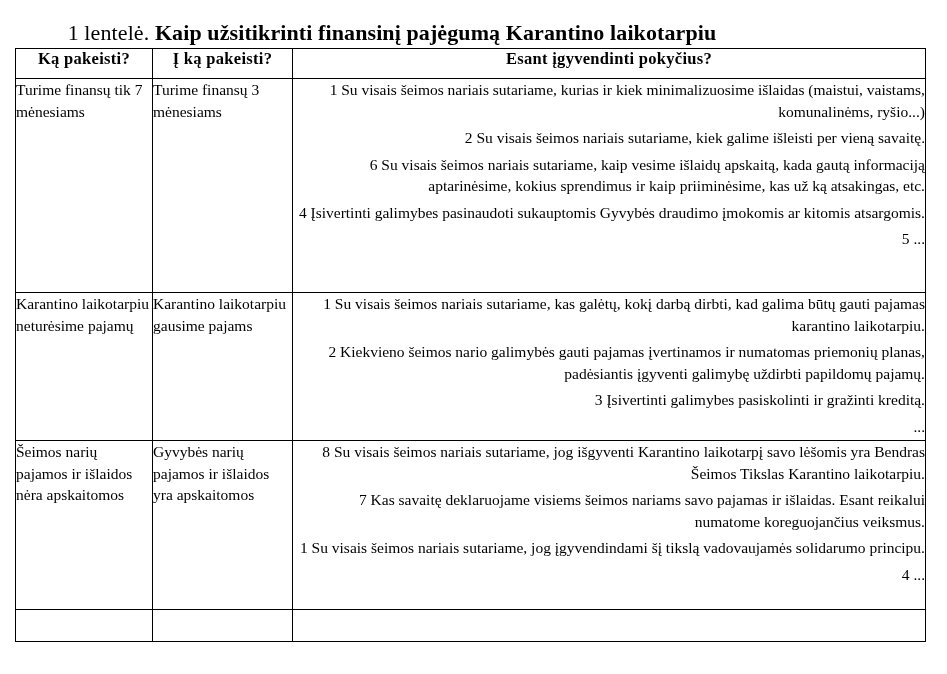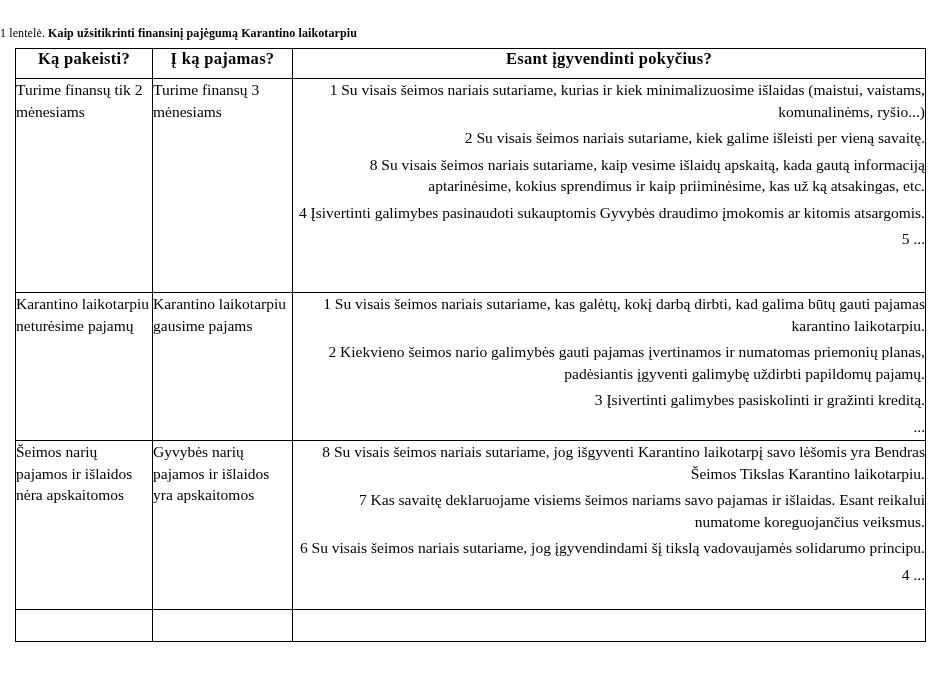--- a/index.html
+++ b/index.html
@@ -13,21 +13,22 @@
       position: relative;
       overflow: hidden;
       font-family: "Liberation Serif", "DejaVu Serif", serif;
       color: #000000;
     }
     .caption {
       position: absolute;
       top: 22px;
       left: 0;
       width: 784px;
-      font-size: 12px;
+      text-align: center;
+      font-size: 22px;
       line-height: 22px;
       letter-spacing: 0.1px;
     }
     .caption .cap-bold {
       font-weight: bold;
     }
     table.main {
       position: absolute;
       top: 48px;
       left: 15px;
@@ -85,36 +86,36 @@
 
 <table class="main">
   <colgroup>
     <col class="c1">
       <col class="c2">
       <col class="c3">
   </colgroup>
   <thead>
     <tr>
       <th>Ką pakeisti?</th>
-      <th>Į ką pajamas?</th>
+      <th>Į ką pakeisti?</th>
       <th>Esant įgyvendinti pokyčius?</th>
     </tr>
   </thead>
   <tbody>
     <tr class="r1">
       <td class="side">
-          <span class="txt">Turime finansų tik 2 mėnesiams</span>
+          <span class="txt">Turime finansų tik 7 mėnesiams</span>
         </td>
       <td class="side">
           <span class="txt">Turime finansų 3 mėnesiams</span>
         </td>
       <td class="body">
         <div class="step">1 Su visais šeimos nariais sutariame, kurias ir kiek minimalizuosime išlaidas (maistui, vaistams, komunalinėms, ryšio...)</div>
         <div class="step">2 Su visais šeimos nariais sutariame, kiek galime išleisti per vieną savaitę.</div>
-        <div class="step">8 Su visais šeimos nariais sutariame, kaip vesime išlaidų apskaitą, kada gautą informaciją aptarinėsime, kokius sprendimus ir kaip priiminėsime, kas už ką atsakingas, etc.</div>
+        <div class="step">6 Su visais šeimos nariais sutariame, kaip vesime išlaidų apskaitą, kada gautą informaciją aptarinėsime, kokius sprendimus ir kaip priiminėsime, kas už ką atsakingas, etc.</div>
         <div class="step">4 Įsivertinti galimybes pasinaudoti sukauptomis Gyvybės draudimo įmokomis ar kitomis atsargomis.</div>
         <div class="step">5 ...</div>
       </td>
     </tr>
     <tr class="r2">
       <td class="side">
           <span class="txt">Karantino laikotarpiu neturėsime pajamų</span>
         </td>
       <td class="side">
           <span class="txt">Karantino laikotarpiu gausime pajams</span>
@@ -129,21 +130,21 @@
     <tr class="r3">
       <td class="side">
           <span class="txt">Šeimos narių pajamos ir išlaidos nėra apskaitomos</span>
         </td>
       <td class="side">
           <span class="txt">Gyvybės narių pajamos ir išlaidos yra apskaitomos</span>
         </td>
       <td class="body">
         <div class="step">8 Su visais šeimos nariais sutariame, jog išgyventi  Karantino laikotarpį savo lėšomis yra Bendras Šeimos Tikslas Karantino laikotarpiu.</div>
         <div class="step">7 Kas savaitę deklaruojame visiems šeimos nariams savo pajamas ir išlaidas. Esant reikalui numatome koreguojančius veiksmus.</div>
-        <div class="step">6 Su visais šeimos nariais sutariame, jog įgyvendindami šį tikslą vadovaujamės solidarumo principu.</div>
+        <div class="step">1 Su visais šeimos nariais sutariame, jog įgyvendindami šį tikslą vadovaujamės solidarumo principu.</div>
         <div class="step">4 ...</div>
       </td>
     </tr>
     <tr class="r4">
       <td class="side">
           <span class="txt"></span>
         </td>
       <td class="side">
           <span class="txt"></span>
         </td>

